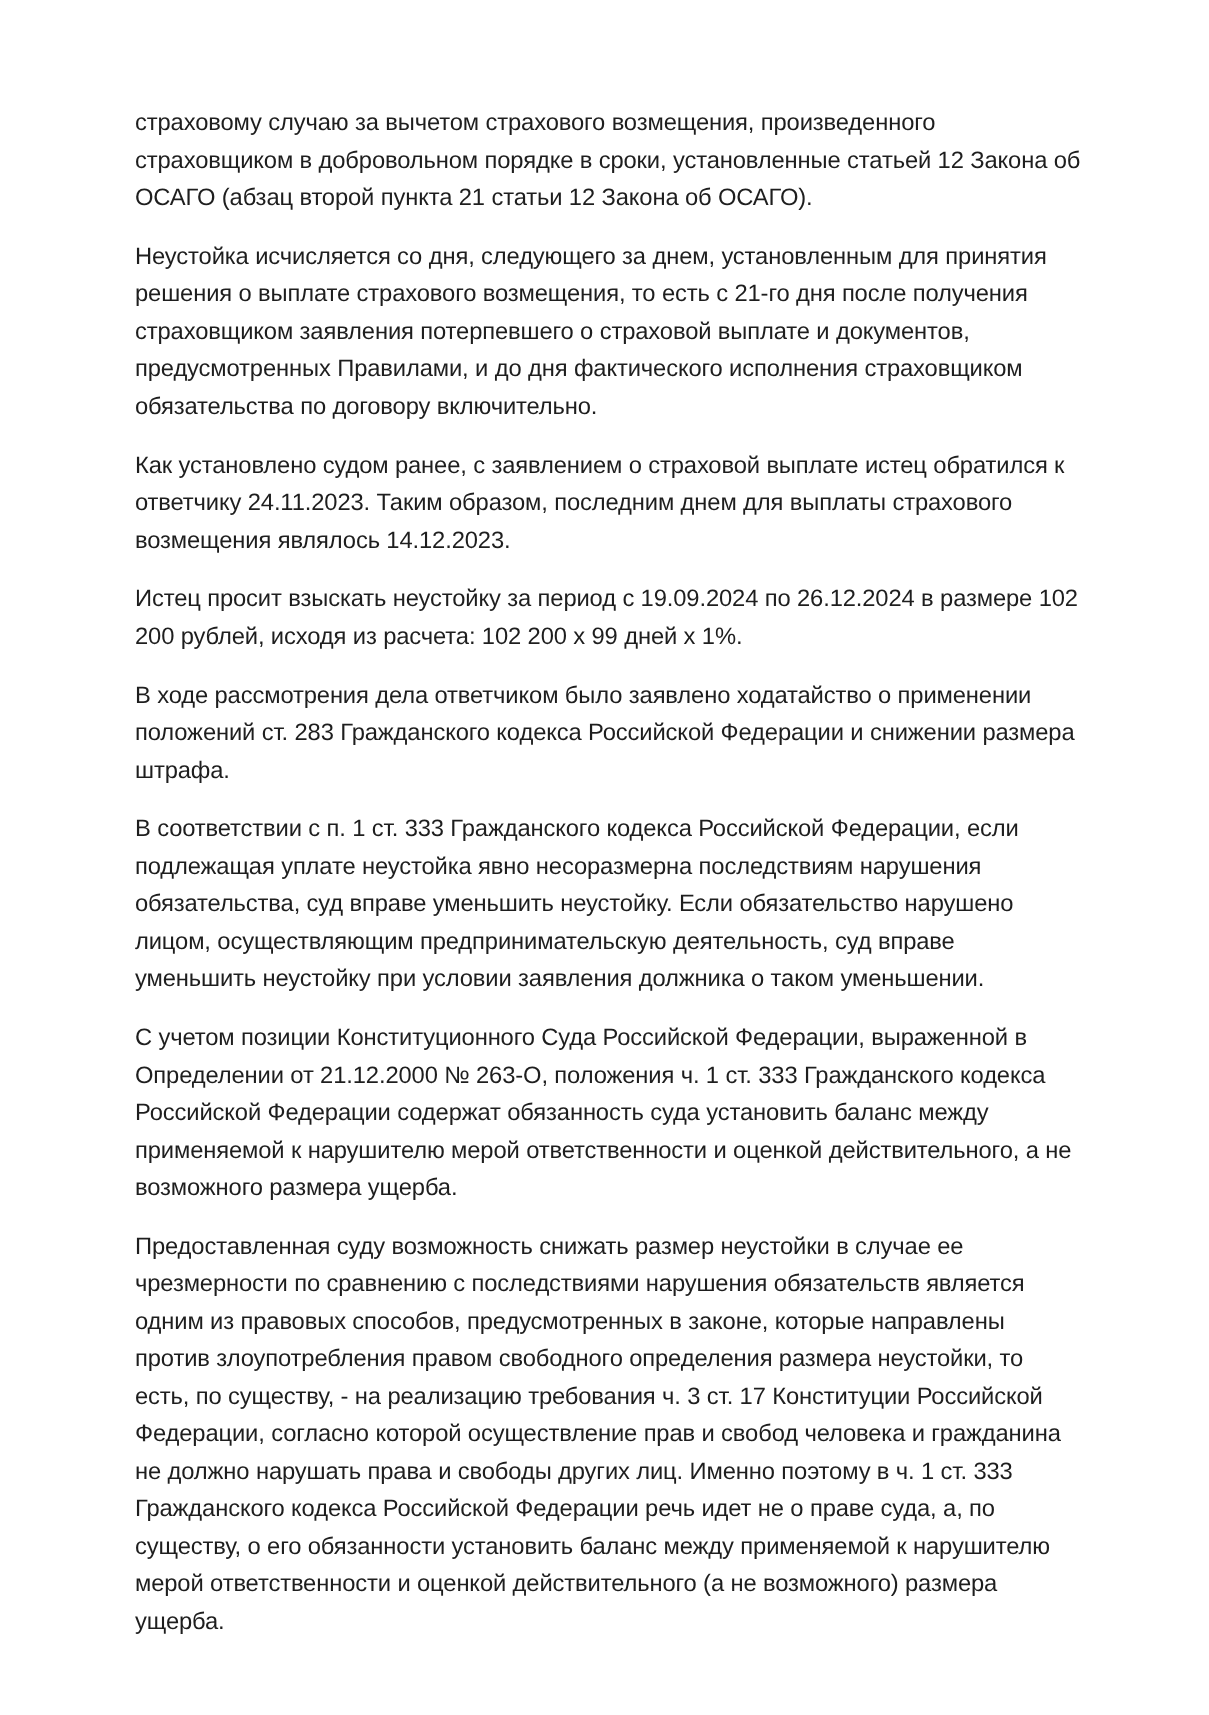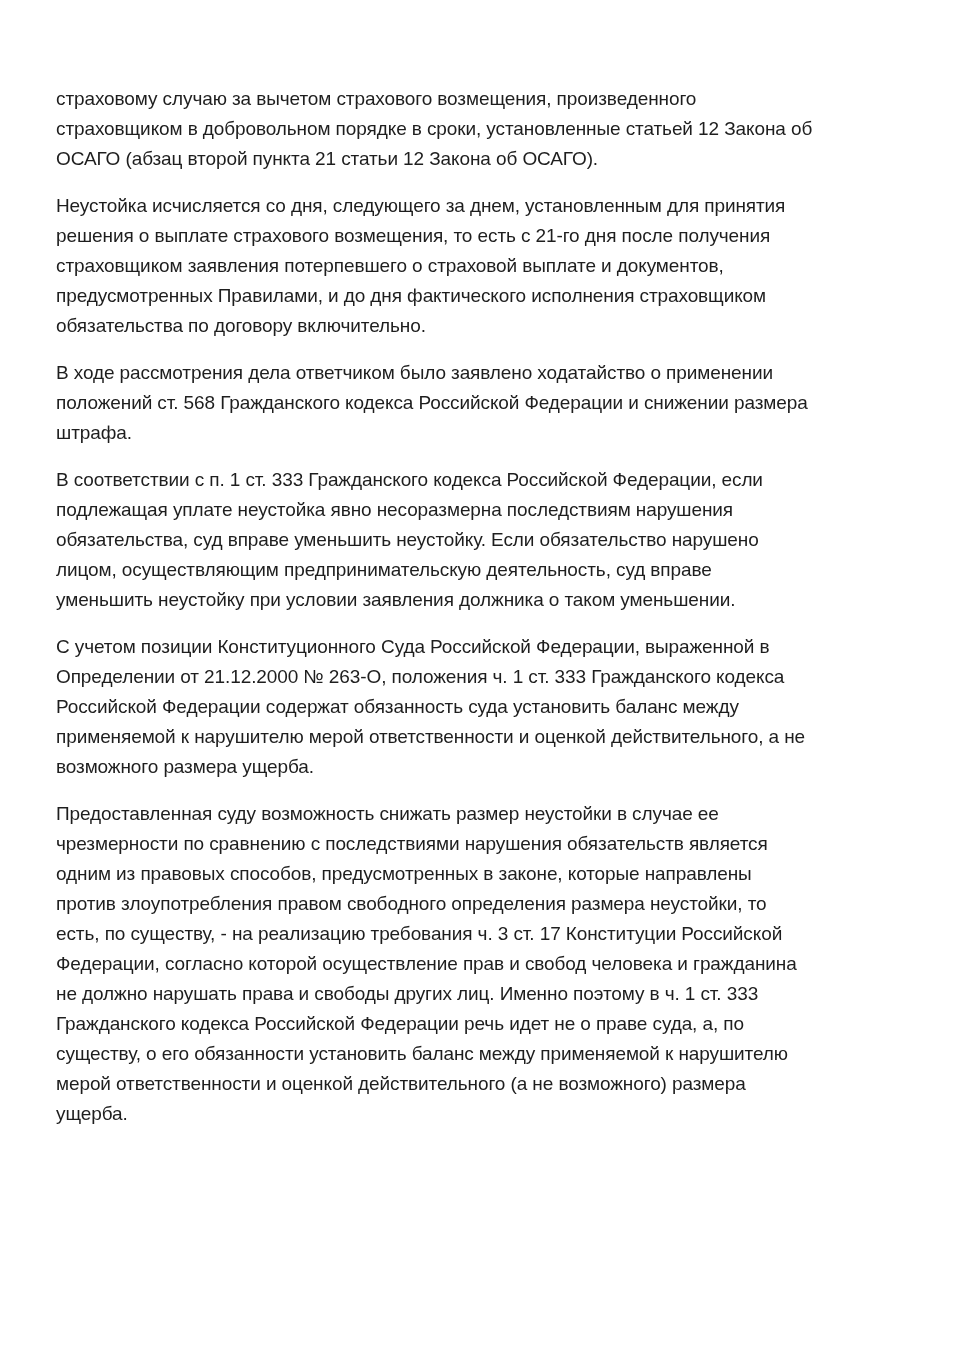--- a/index.html
+++ b/index.html
@@ -10,21 +10,21 @@
     width: 967px;
     height: 1372px;
     background: #ffffff;
     font-family: "Liberation Sans", sans-serif;
     overflow: hidden;
   }
   .page {
     box-sizing: border-box;
     width: 967px;
     height: 1372px;
-    padding: 84px 72px 40px 56px;
+    padding: 84px 72px 40px 108px;
     background: #ffffff;
   }
   .doc-body {
     width: 757px;
     color: #1e1e1e;
     font-size: 19px;
     line-height: 30px;
     letter-spacing: -0.1px;
     text-align: left;
   }
@@ -33,18 +33,20 @@
     padding: 0;
   }
 </style>
 </head>
 <body>
 
 <div class="page">
   <div class="doc-body">
     <p>страховому случаю за вычетом страхового возмещения, произведенного страховщиком в добровольном порядке в сроки, установленные статьей 12 Закона об ОСАГО (абзац второй пункта 21 статьи 12 Закона об ОСАГО).</p>
     <p>Неустойка исчисляется со дня, следующего за днем, установленным для принятия решения о выплате страхового возмещения, то есть с 21-го дня после получения страховщиком заявления потерпевшего о страховой выплате и документов, предусмотренных Правилами, и до дня фактического исполнения страховщиком обязательства по договору включительно.</p>
-    <p>В ходе рассмотрения дела ответчиком было заявлено ходатайство о применении положений ст. 568 Гражданского кодекса Российской Федерации и снижении размера штрафа.</p>
+    <p>Как установлено судом ранее, с заявлением о страховой выплате истец обратился к ответчику 24.11.2023. Таким образом, последним днем для выплаты страхового возмещения являлось 14.12.2023.</p>
+    <p>Истец просит взыскать неустойку за период с 19.09.2024 по 26.12.2024 в размере 102 200 рублей, исходя из расчета: 102 200 х 99 дней х 1%.</p>
+    <p>В ходе рассмотрения дела ответчиком было заявлено ходатайство о применении положений ст. 283 Гражданского кодекса Российской Федерации и снижении размера штрафа.</p>
     <p>В соответствии с п. 1 ст. 333 Гражданского кодекса Российской Федерации, если подлежащая уплате неустойка явно несоразмерна последствиям нарушения обязательства, суд вправе уменьшить неустойку. Если обязательство нарушено лицом, осуществляющим предпринимательскую деятельность, суд вправе уменьшить неустойку при условии заявления должника о таком уменьшении.</p>
     <p>С учетом позиции Конституционного Суда Российской Федерации, выраженной в Определении от 21.12.2000 № 263-О, положения ч. 1 ст. 333 Гражданского кодекса Российской Федерации содержат обязанность суда установить баланс между применяемой к нарушителю мерой ответственности и оценкой действительного, а не возможного размера ущерба.</p>
     <p>Предоставленная суду возможность снижать размер неустойки в случае ее чрезмерности по сравнению с последствиями нарушения обязательств является одним из правовых способов, предусмотренных в законе, которые направлены против злоупотребления правом свободного определения размера неустойки, то есть, по существу, - на реализацию требования ч. 3 ст. 17 Конституции Российской Федерации, согласно которой осуществление прав и свобод человека и гражданина не должно нарушать права и свободы других лиц. Именно поэтому в ч. 1 ст. 333 Гражданского кодекса Российской Федерации речь идет не о праве суда, а, по существу, о его обязанности установить баланс между применяемой к нарушителю мерой ответственности и оценкой действительного (а не возможного) размера ущерба.</p>
   </div>
 </div>
 
 </body></html>

